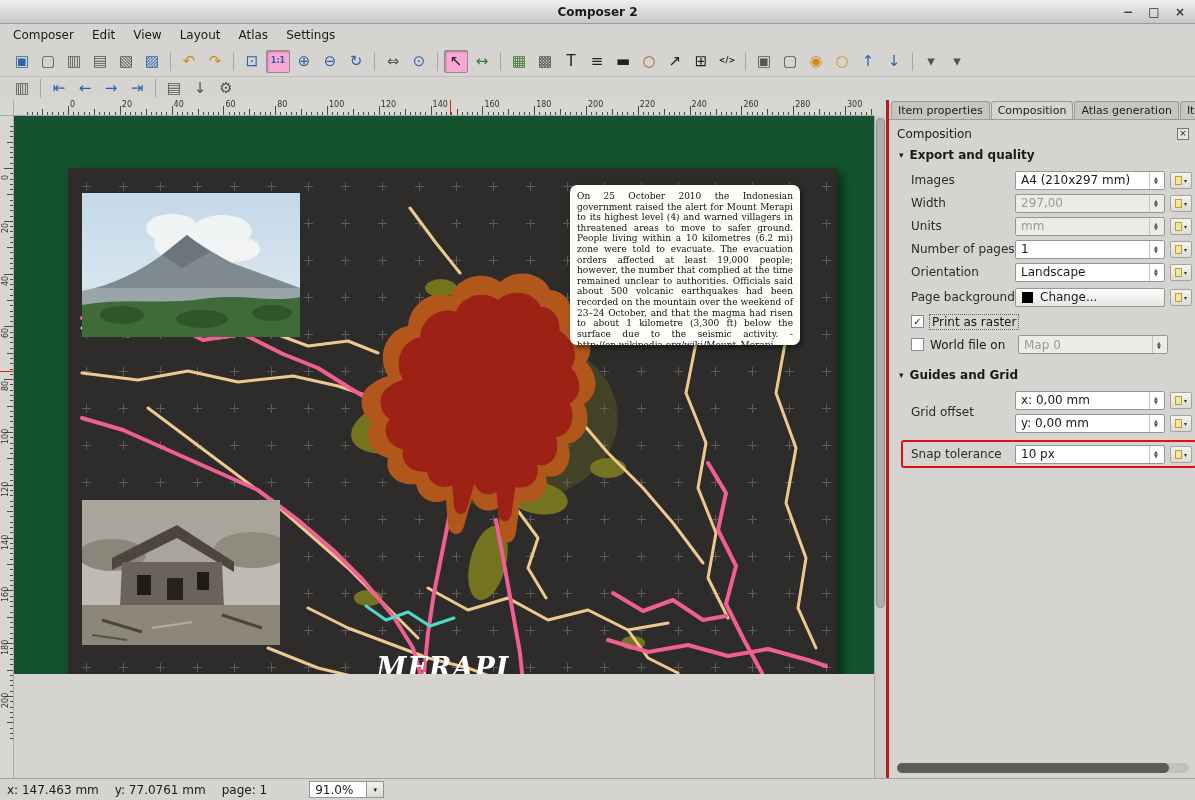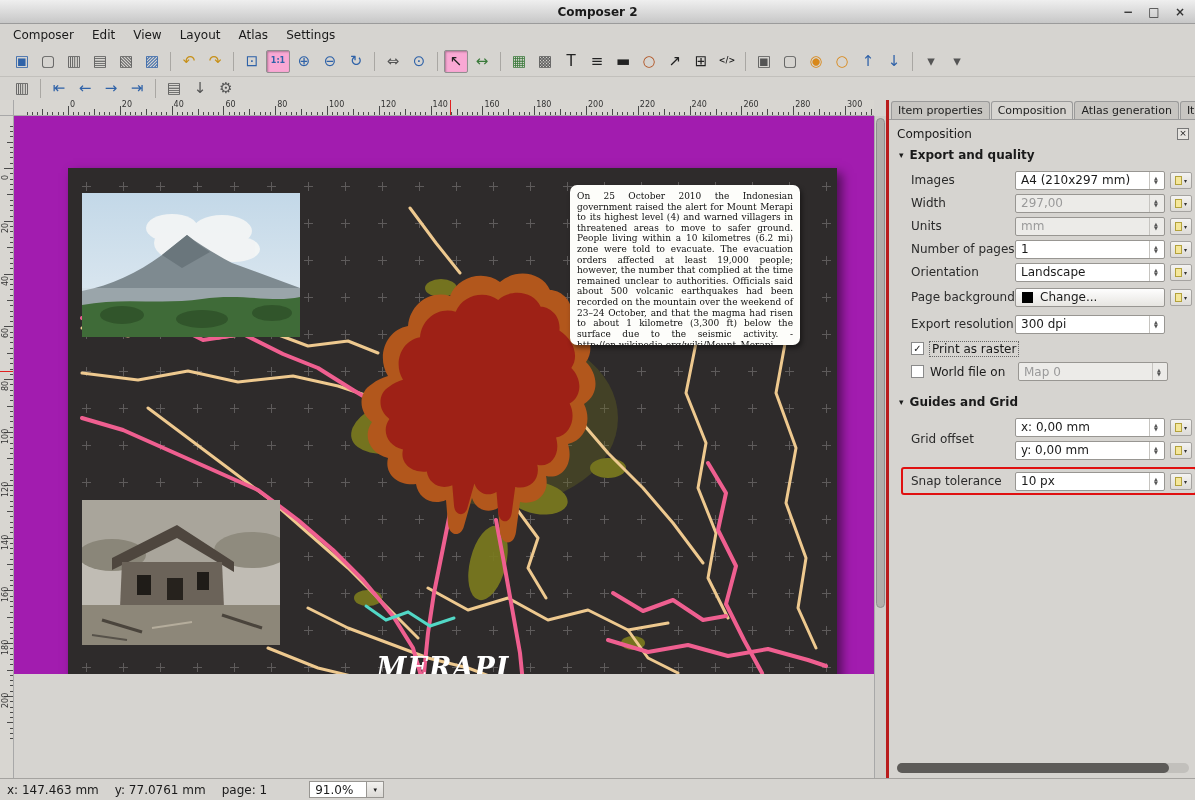--- a/index.html
+++ b/index.html
@@ -35,21 +35,21 @@
   #hruler .tick.t20{height:9px}
   #hruler .rlabel{position:absolute;top:0;font-size:8px;color:#333}
   #vruler .tick{right:0;height:1px;width:3px}
   #vruler .tick.t10{width:6px}
   #vruler .tick.t20{width:9px}
   #vruler .rlabel{position:absolute;left:1px;font-size:8px;color:#333;transform:rotate(-90deg);transform-origin:0 0;white-space:nowrap}
   .rmarker{position:absolute;background:#e02020}
   #hruler .rmarker{top:0;bottom:0;width:1px}
   #vruler .rmarker{left:0;right:0;height:1px}
 
-  #canvas{position:absolute;left:14px;top:116px;width:860px;height:558px;background:#a21caf;overflow:hidden}
+  #canvas{position:absolute;left:14px;top:116px;width:860px;height:558px;background:#14532d;overflow:hidden}
   #canvas-vscroll{position:absolute;left:874px;top:116px;width:12px;height:662px;background:#cfcdc9;border-left:1px solid #a8a8a8}
   .vthumb{position:absolute;left:1px;right:1px;top:2px;height:490px;background:#b0aeaa;border:1px solid #8f8f8f;border-radius:5px}
 
   
   #page{position:absolute;left:54px;top:52px;width:769px;height:554px;background:#2e2b2b;box-shadow:5px 5px 10px rgba(0,0,0,.5)}
   #map-svg{position:absolute;left:0;top:0;width:769px;height:554px}
   .photo{position:absolute;overflow:hidden}
   #photo-volcano{left:14px;top:25px;width:218px;height:144px}
   #photo-house{left:14px;top:332px;width:198px;height:145px}
   #infobox{position:absolute;left:502px;top:17px;width:230px;height:160px;background:#fdfdfa;border-radius:7px;box-shadow:2px 3px 5px rgba(0,0,0,.45);padding:6px 7px;font-family:"DejaVu Serif","Liberation Serif",serif;font-size:9px;line-height:1.18;color:#101010;text-align:justify;overflow:hidden}
@@ -782,30 +782,20 @@
       <span class="btn-bg">
         <span class="swatch"></span>
         <span>Change...</span>
       </span>
       <span class="ddbtn">
           <span class="ddic"></span>
           <span class="ddarrow">▾</span>
         </span>
     </div>
 
-    <div class="prow" style="height:24px">
-      <span class="plabel">Export resolution</span>
-      <span class="field">
-        <span>300 dpi</span>
-        <span class="spin">
-            <span>▲</span>
-            <span>▼</span>
-          </span>
-      </span>
-    </div>
 
     <div class="checkrow">
       <span class="checkbox">✓</span>
       <span class="focus-dotted">Print as raster</span>
     </div>
 
     <div class="checkrow">
       <span class="checkbox"></span>
       <span style="width:82px">World file on</span>
       <span class="field disabled">

